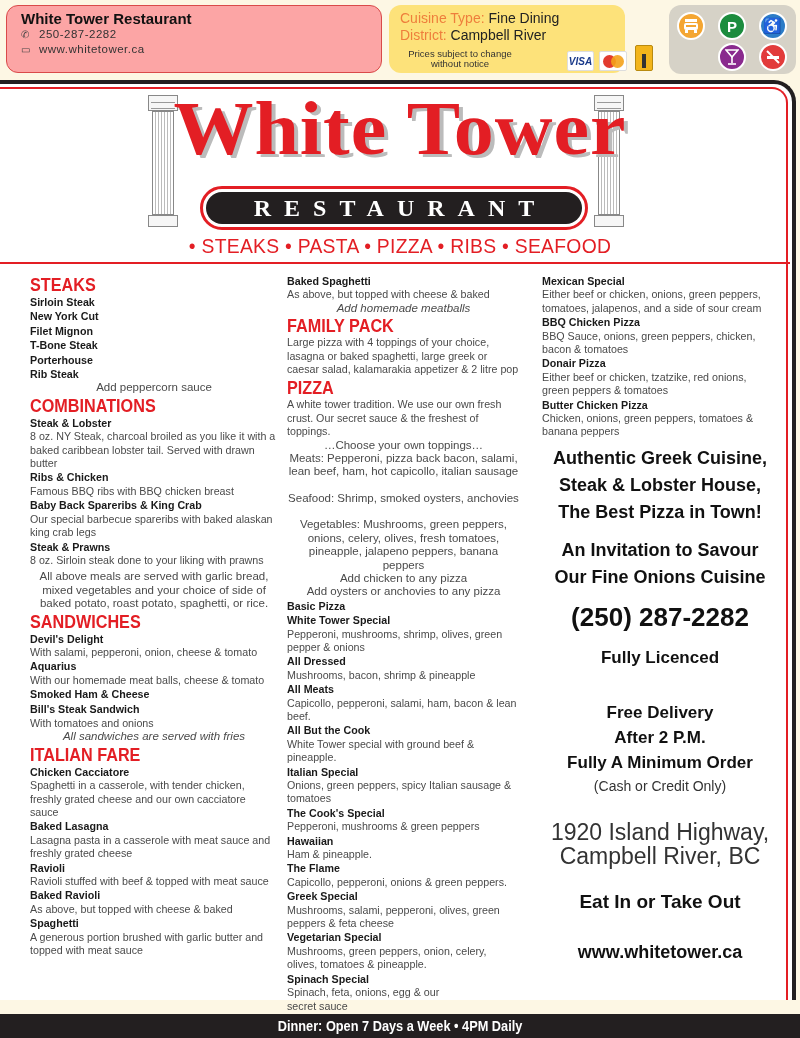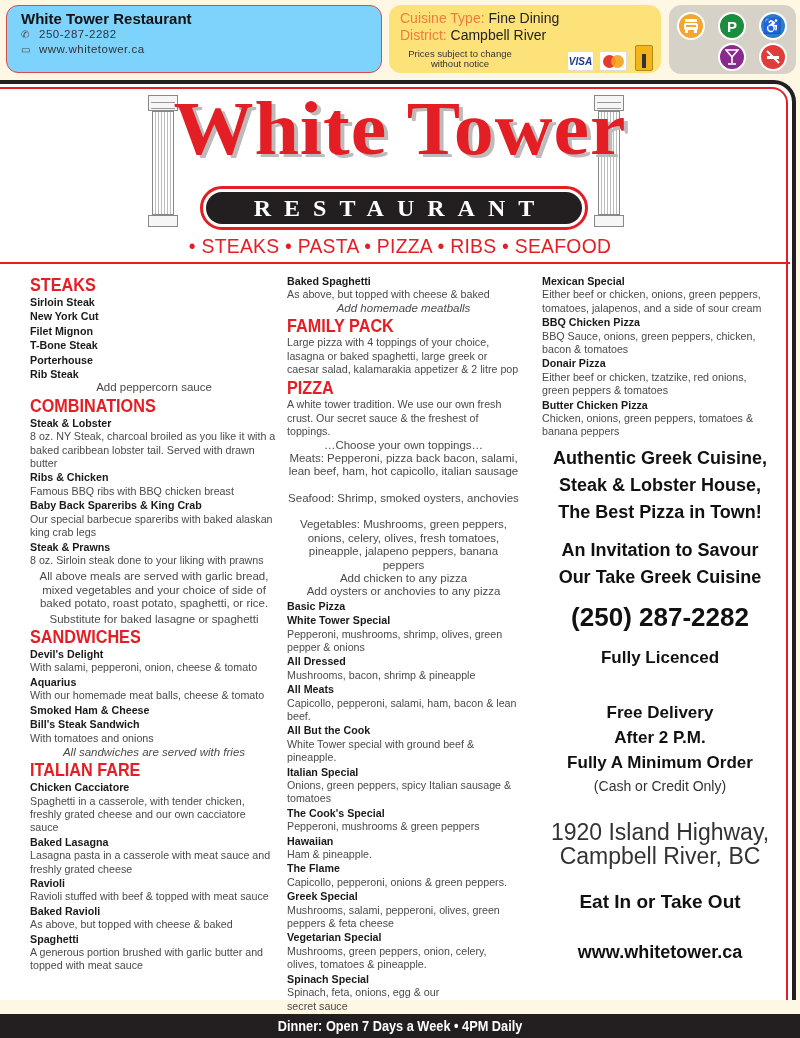--- a/index.html
+++ b/index.html
@@ -2,31 +2,31 @@
 <html><head>
 <meta charset="utf-8">
 <style>
   * { box-sizing: border-box; margin: 0; padding: 0; }
   html, body { width: 800px; height: 1038px; background: #fdf7e4; overflow: hidden; }
   body { position: relative; font-family: "Liberation Sans", sans-serif; color: #222; }
 
   
   .info-box {
     position: absolute; left: 6px; top: 5px; width: 376px; height: 68px;
-    background: #7dd3fc; border: 1.5px solid #d94a4a; border-radius: 12px;
+    background: #fca5a5; border: 1.5px solid #d94a4a; border-radius: 12px;
     padding: 4px 0 0 14px;
   }
   .info-box .name { font-weight: bold; font-size: 15px; color: #111; line-height: 17px; }
   .info-box .addr { font-size: 11.5px; color: #333; line-height: 14px; }
   .info-box .row { font-size: 11.5px; color: #333; line-height: 15px; display: flex; align-items: center; }
   .info-box .row .ic { width: 18px; font-size: 10px; color: #444; }
   .info-box .row span.v { letter-spacing: 0.5px; }
 
   .cuisine-box {
-    position: absolute; left: 389px; top: 5px; width: 272px; height: 68px;
+    position: absolute; left: 389px; top: 5px; width: 236px; height: 68px;
     background: #fde27a; border-radius: 12px; padding: 5px 0 0 11px;
   }
   .cuisine-box .line { font-size: 14px; line-height: 17px; }
   .cuisine-box .lbl { color: #ee7e3c; }
   .cuisine-box .val { color: #222; }
   .cuisine-box .note { position: absolute; left: 11px; top: 44px; font-size: 9.5px; line-height: 10px; color: #333; width: 120px; }
   .card { position: absolute; top: 46px; height: 20px; border-radius: 2px; font-size: 10px; font-weight: bold; display: flex; align-items: center; justify-content: center; text-align: center; }
   .card.visa { left: 178px; width: 27px; background: #fff; color: #1a3a8a; border: 1px solid #ddd; font-style: italic; }
   .card.mc { left: 210px; width: 28px; background: #fff; border: 1px solid #ddd; }
   .card.mc .c1, .card.mc .c2 { width: 13px; height: 13px; border-radius: 50%; position: absolute; top: 3px; }
@@ -213,21 +213,20 @@
   <div class="sec">COMBINATIONS</div>
   <div class="item">Steak &amp; Lobster</div>
   <div class="desc">8 oz. NY Steak, charcoal broiled as you like it with a baked caribbean lobster tail. Served with drawn butter</div>
   <div class="item">Ribs &amp; Chicken</div>
   <div class="desc">Famous BBQ ribs with BBQ chicken breast</div>
   <div class="item">Baby Back Spareribs &amp; King Crab</div>
   <div class="desc">Our special barbecue spareribs with baked alaskan king crab legs</div>
   <div class="item">Steak &amp; Prawns</div>
   <div class="desc">8 oz. Sirloin steak done to your liking with prawns</div>
   <div class="note" style="margin-top:3px;padding:0 6px">All above meals are served with garlic bread, mixed vegetables and your choice of side of baked potato, roast potato, spaghetti, or rice.</div>
-  <div class="note" style="margin-top:2px">Substitute for baked lasagne or spaghetti</div>
 
   <div class="sec">SANDWICHES</div>
   <div class="item">Devil's Delight</div>
   <div class="desc">With salami, pepperoni, onion, cheese &amp; tomato</div>
   <div class="item">Aquarius</div>
   <div class="desc">With our homemade meat balls, cheese &amp; tomato</div>
   <div class="item">Smoked Ham &amp; Cheese</div>
   <div class="item">Bill's Steak Sandwich</div>
   <div class="desc" style="margin-top:1px">With tomatoes and onions</div>
   <div class="note it">All sandwiches are served with fries</div>
@@ -300,21 +299,21 @@
   <div class="desc">Chicken, onions, green peppers, tomatoes &amp; banana peppers</div>
 </div>
 
 <div class="promo" style="top:445px;font-size:18px;line-height:27px">
   <div class="b">Authentic Greek Cuisine,</div>
   <div class="b">Steak &amp; Lobster House,</div>
   <div class="b">The Best Pizza in Town!</div>
 </div>
 <div class="promo" style="top:537px;font-size:18px;line-height:27px">
   <div class="b">An Invitation to Savour</div>
-  <div class="b">Our Take Greek Cuisine</div>
+  <div class="b">Our Fine Onions Cuisine</div>
 </div>
 <div class="promo" style="top:600px;font-size:26px;line-height:34px">
   <div class="b">(250) 287-2282</div>
 </div>
 <div class="promo" style="top:647px;font-size:17px;line-height:22px">
   <div class="b">Fully Licenced</div>
 </div>
 <div class="promo" style="top:700px;font-size:17px;line-height:25px">
   <div class="b">Free Delivery</div>
   <div class="b">After 2 P.M.</div>

